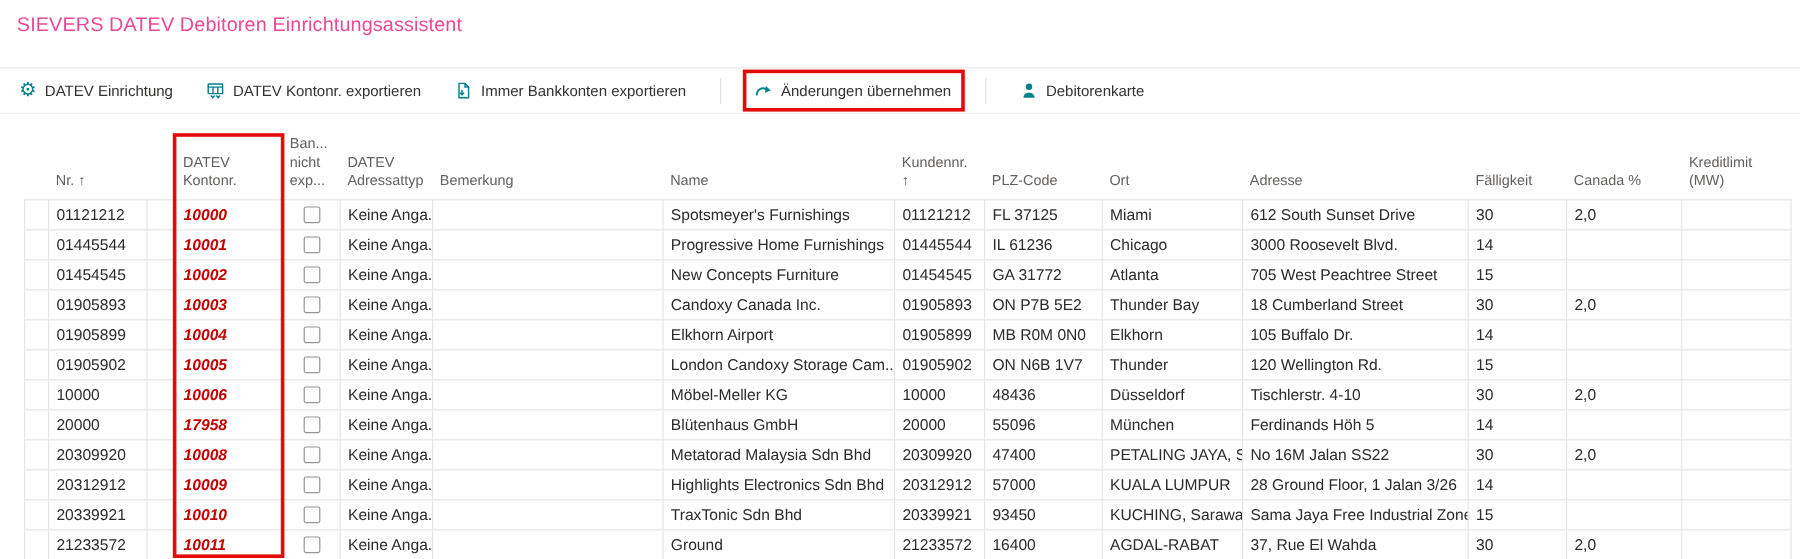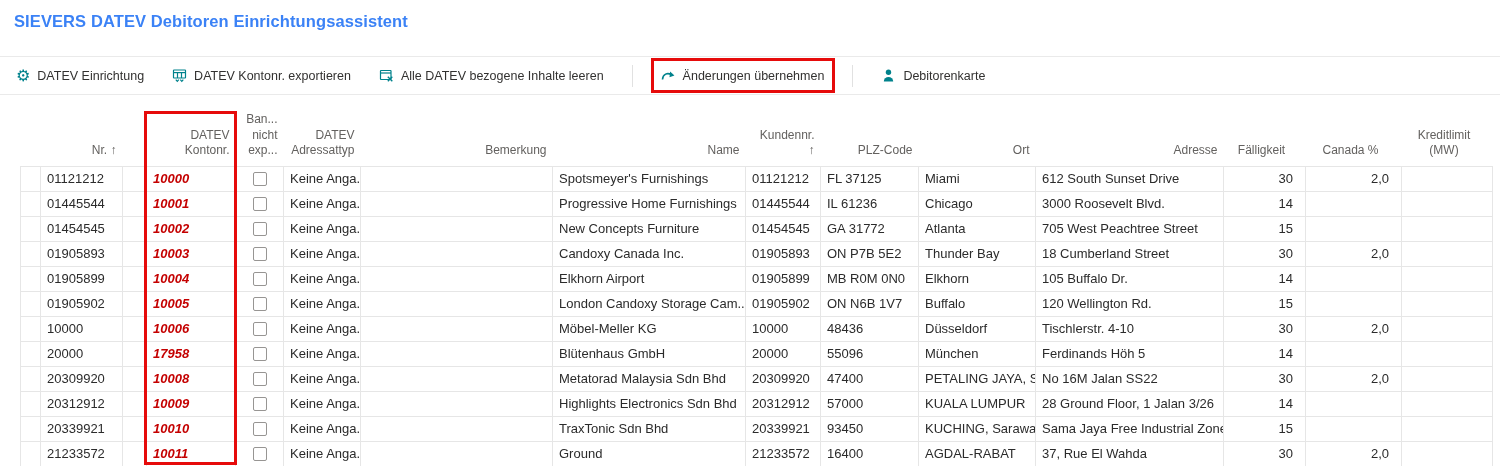--- a/index.html
+++ b/index.html
@@ -3,21 +3,21 @@
 <meta charset="utf-8">
 <style>
   html,body{margin:0;padding:0;}
   body{
     width:1500px;height:466px;background:#ffffff;overflow:hidden;position:relative;
     font-family:"Liberation Sans","DejaVu Sans",sans-serif;
     -webkit-font-smoothing:antialiased;
   }
   .title{
     position:absolute;top:12px;left:14px;
-    font-size:16.5px;font-weight:bold;color:#3b82f6;letter-spacing:.1px;
+    font-size:16.5px;font-weight:normal;color:#ec4899;letter-spacing:.1px;
   }
   
   .toolbar{
     position:absolute;top:56px;left:0;right:0;height:39px;box-sizing:border-box;
     border-top:1px solid #eaeaea;border-bottom:1px solid #eaeaea;
     display:flex;align-items:center;padding-left:16px;
   }
   .tb-item{
     position:relative;display:flex;align-items:center;gap:7px;margin-right:28px;
     font-size:12.5px;color:#323130;cursor:pointer;white-space:nowrap;
@@ -28,30 +28,30 @@
   .highlight-ring{
     position:absolute;left:-10px;right:-11px;top:-10px;bottom:-10px;
     border:3px solid #e60b0b;pointer-events:none;
   }
   
   .grid{position:absolute;top:112px;left:20px;width:1472px;}
   table{border-collapse:collapse;table-layout:fixed;width:1472px;}
   thead tr{height:50px;}
   th{
     border:none;vertical-align:bottom;font-weight:normal;font-size:12px;color:#63615f;
-    padding:0 6px 7px 6px;text-align:right;line-height:1.3;overflow:hidden;
-  }
-  th.h-num{text-align:center;padding-right:12px;}
+    padding:0 6px 7px 6px;text-align:left;line-height:1.3;overflow:hidden;
+  }
+  th.h-num{text-align:left;padding-right:12px;}
   td{
     border:1px solid #e6e6e6;height:24px;line-height:24px;
     font-size:13px;color:#2b2b2b;padding:0 6px;white-space:nowrap;overflow:hidden;
   }
   .c-sel{padding:0;}
   .c-kontonr{color:#c40000;font-weight:bold;font-style:italic;}
-  .c-num{text-align:right;padding-right:12px;}
+  .c-num{padding-right:12px;}
   .c-check{text-align:center;padding:0;}
   .checkbox{
     display:inline-block;width:12px;height:12px;border:1px solid #979593;border-radius:2px;
     background:#fff;vertical-align:middle;cursor:pointer;
   }
   .col-ring{
     position:absolute;left:124px;top:-1px;width:93px;height:354px;box-sizing:border-box;
     border:3px solid #e60b0b;pointer-events:none;
   }
 </style>
@@ -75,31 +75,31 @@
         <line x1="5.5" y1="4.6" x2="5.5" y2="10"></line>
         <line x1="9.5" y1="4.6" x2="9.5" y2="10"></line>
         <path d="M3.8 11.6 l1.5 1.8 1.5 -1.8"></path>
         <path d="M8.3 11.6 l1.5 1.8 1.5 -1.8"></path>
       </svg>
     </span>
     <span>DATEV Kontonr. exportieren</span>
   </div>
 
 
-
   <div class="tb-item">
     <span class="glyph">
       <svg width="15" height="15" viewBox="0 0 15 15" stroke="#00828c" fill="none" stroke-width="1.2">
-        <rect x="1.5" y="2.5" width="10.5" height="9" rx="0.5"></rect>
-        <line x1="1.5" y1="5" x2="12" y2="5"></line>
-        <path d="M8.8 8.8 l4.5 4.5 m0 -4.5 l-4.5 4.5" stroke-width="1.4"></path>
+        <path d="M3.5 1.5 h5 l3 3 v9 h-8 z"></path>
+        <path d="M8.5 1.5 v3 h3"></path>
+        <path d="M6 6.8 v4 M4.3 9.2 L6 10.9 l1.7 -1.7"></path>
       </svg>
     </span>
-    <span>Alle DATEV bezogene Inhalte leeren</span>
-  </div>
+    <span>Immer Bankkonten exportieren</span>
+  </div>
+
 
   <div class="tb-sep"></div>
 
   <div class="tb-item">
     <div class="highlight-ring"></div>
     <span class="glyph">
       <svg width="15" height="15" viewBox="0 0 15 15">
         <path d="M1.5 11.5 C1.8 6 6.5 4.2 10.6 6.8" fill="none" stroke="#00828c" stroke-width="1.6"></path>
         <path d="M9.1 3.6 L13.4 7.4 L8.5 9.3 Z" fill="#00828c"></path>
       </svg>
@@ -249,21 +249,21 @@
           <td class="c-sel"></td>
           <td class="c-nr">01905902</td>
           <td class="c-gap"></td>
           <td class="c-kontonr">10005</td>
           <td class="c-check"><span class="checkbox"></span></td>
           <td class="c-text">Keine Anga...</td>
           <td class="c-text"></td>
           <td class="c-text">London Candoxy Storage Cam...</td>
           <td class="c-text">01905902</td>
           <td class="c-text">ON N6B 1V7</td>
-          <td class="c-text">Buffalo</td>
+          <td class="c-text">Thunder</td>
           <td class="c-text">120 Wellington Rd.</td>
           <td class="c-num">15</td>
           <td class="c-num"></td>
           <td class="c-num"></td>
         </tr>
         <tr>
           <td class="c-sel"></td>
           <td class="c-nr">10000</td>
           <td class="c-gap"></td>
           <td class="c-kontonr">10006</td>

